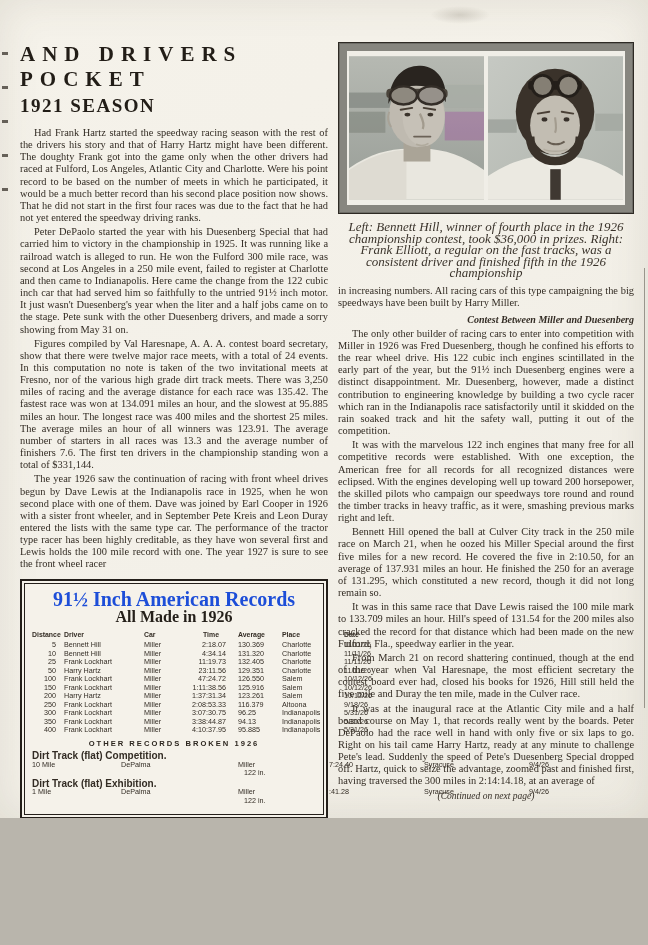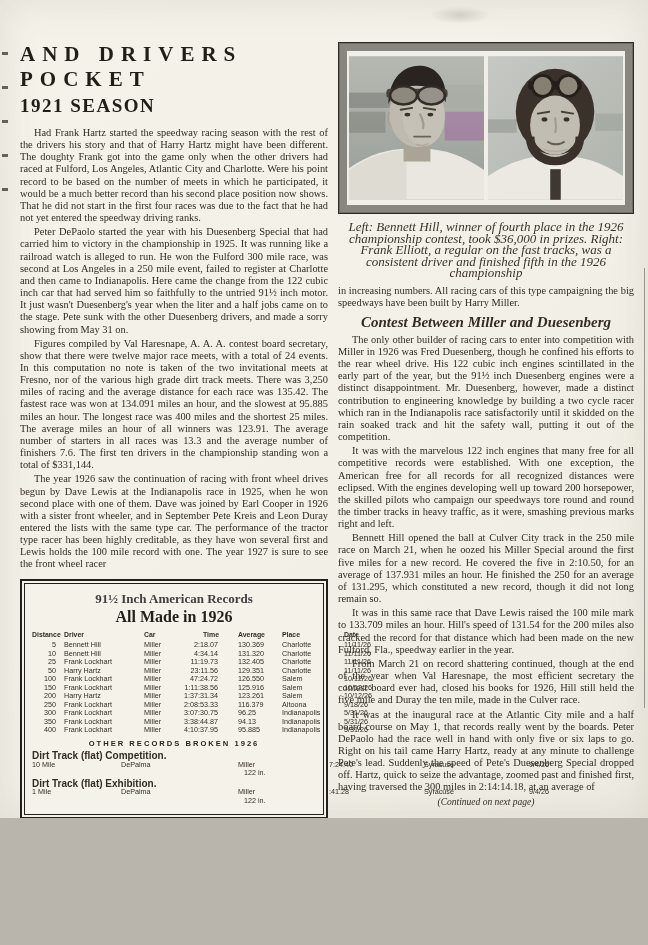--- a/index.html
+++ b/index.html
@@ -13,39 +13,39 @@
   .col-left{width:308px;}
   .col-right{width:296px;}
 
   
   .page-title{margin:6px 0 10px 0;}
   .t1{display:block;font-size:21px;letter-spacing:7px;font-weight:600;color:#221d17;}
   .t2{display:block;font-size:19px;letter-spacing:1.5px;font-weight:600;color:#221d17;margin-top:3px;}
 
   
   p.body{margin:0 0 2px 0;font-size:10.4px;line-height:12.15px;text-align:justify;text-indent:14px;}
-  .subhead{margin:5px 0 3px 0;font-size:15px;font-weight:bold;font-style:italic;text-align:center;}
+  .subhead{margin:5px 0 3px 0;font-size:10px;font-weight:bold;font-style:italic;text-align:right;}
   .continued{font-size:9.5px;font-style:italic;text-align:center;margin-top:3px;}
 
   
   .photo{margin:6px 0 0 0;background:#87867f;border:1px solid #2e2a24;padding:8px;box-shadow:0 0 0 1px #6d6c66 inset;}
   .photo-strip{display:flex;gap:4px;background:#f0eee7;padding:2px;}
   .photo-strip svg{display:block;width:141px;height:150px;}
   .caption{margin:7px 4px 6px 4px;font-size:13px;line-height:11.5px;font-style:italic;text-align:center;color:#3a332b;}
 
   
   .records-box{margin-top:8px;border:2px solid #241f1a;padding:2px;background:#f5f2ea;}
   .records-inner{border:1px solid #241f1a;padding:6px 7px 7px 7px;}
-  .rt-title{font-size:13px;text-align:center;font-weight:600;color:#404040;line-height:18px;}
+  .rt-title{font-size:20px;text-align:center;font-weight:600;color:#1d4ed8;line-height:18px;}
   .rt-title2{font-size:16px;text-align:center;font-weight:600;color:#241f19;line-height:18px;margin-bottom:5px;}
   .rt-grid{font-family:"Liberation Sans",sans-serif;font-size:7.2px;line-height:8.5px;color:#2c2username,#2c261f;}
   .rt-head,.rt-row{display:grid;grid-template-columns:32px 80px 40px 54px 44px 62px 1fr;}
   .rt-head span{font-weight:bold;font-size:6.9px;margin-bottom:2px;}
   .rt-head span:nth-child(1),.rt-row span:nth-child(1){text-align:right;padding-right:8px;}
-  .rt-row span:nth-child(4){text-align:right;padding-right:20px;}
+  .rt-row span:nth-child(4){text-align:right;padding-right:12px;}
   .rt-head span:nth-child(4){text-align:center;}
   .rt-head span:nth-child(7),.rt-row span:nth-child(7){text-align:center;padding-right:2px;}
   .rt-other{font-family:"Liberation Sans",sans-serif;font-size:7.6px;font-weight:bold;letter-spacing:2px;text-align:center;margin:5px 0 4px 0;color:#2c261f;}
   .dirt-label{font-family:"Liberation Sans",sans-serif;font-size:10px;font-weight:bold;margin-top:2px;}
   .dirt-row{display:grid;grid-template-columns:58px 86px 60px 64px 74px 1fr;font-family:"Liberation Sans",sans-serif;font-size:7.2px;line-height:8.5px;margin-bottom:2px;gap:31px;}
   .dirt-row .car2{display:block;padding-left:6px;}
   .dirt-row span:nth-child(6){text-align:right;padding-right:2px;}
   .rt-note{margin:5px 0 0 0;font-family:"Liberation Sans",sans-serif;font-size:7.3px;line-height:8.8px;text-align:justify;text-indent:12px;color:#2c261f;}
 
   

